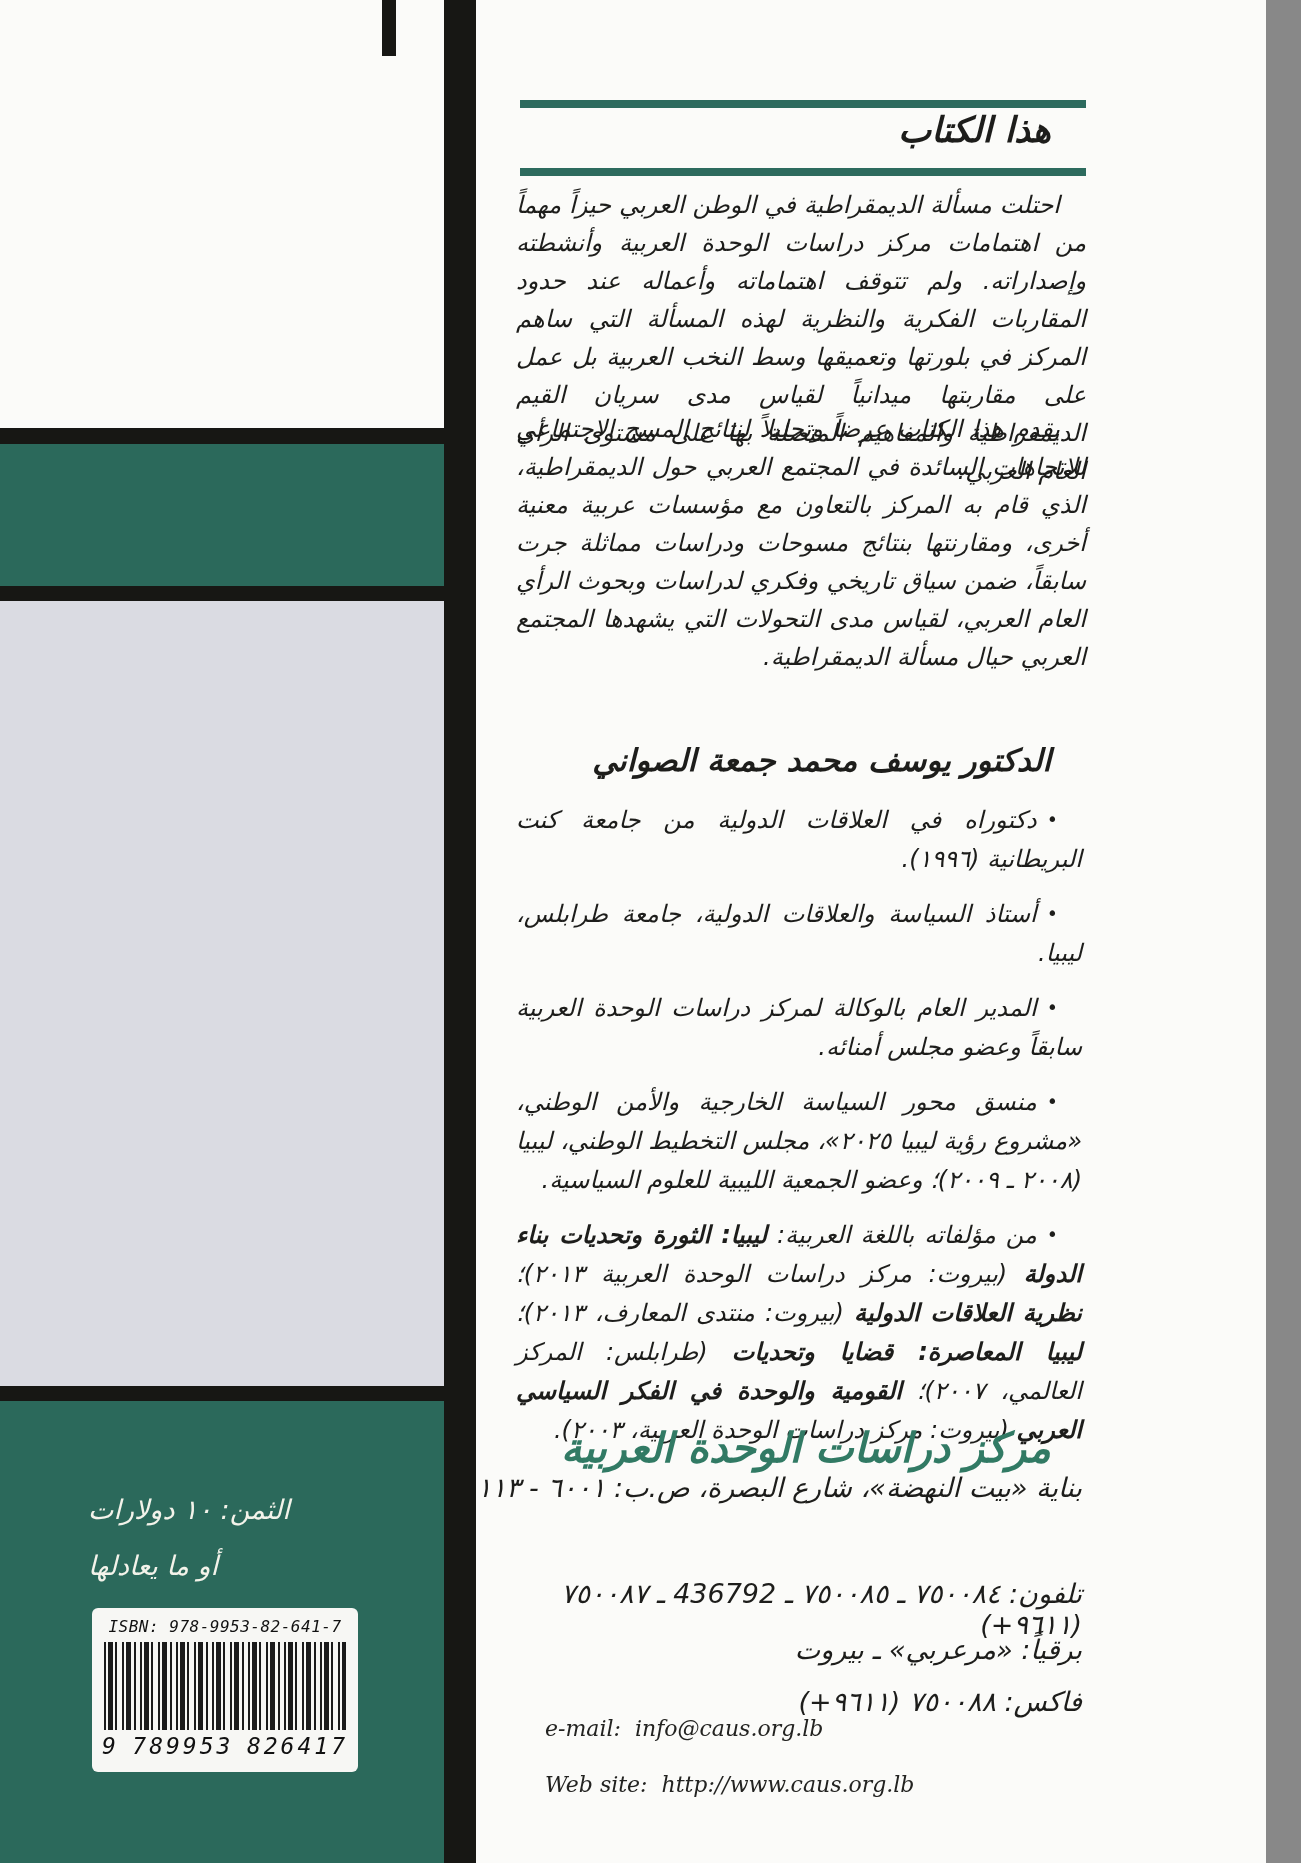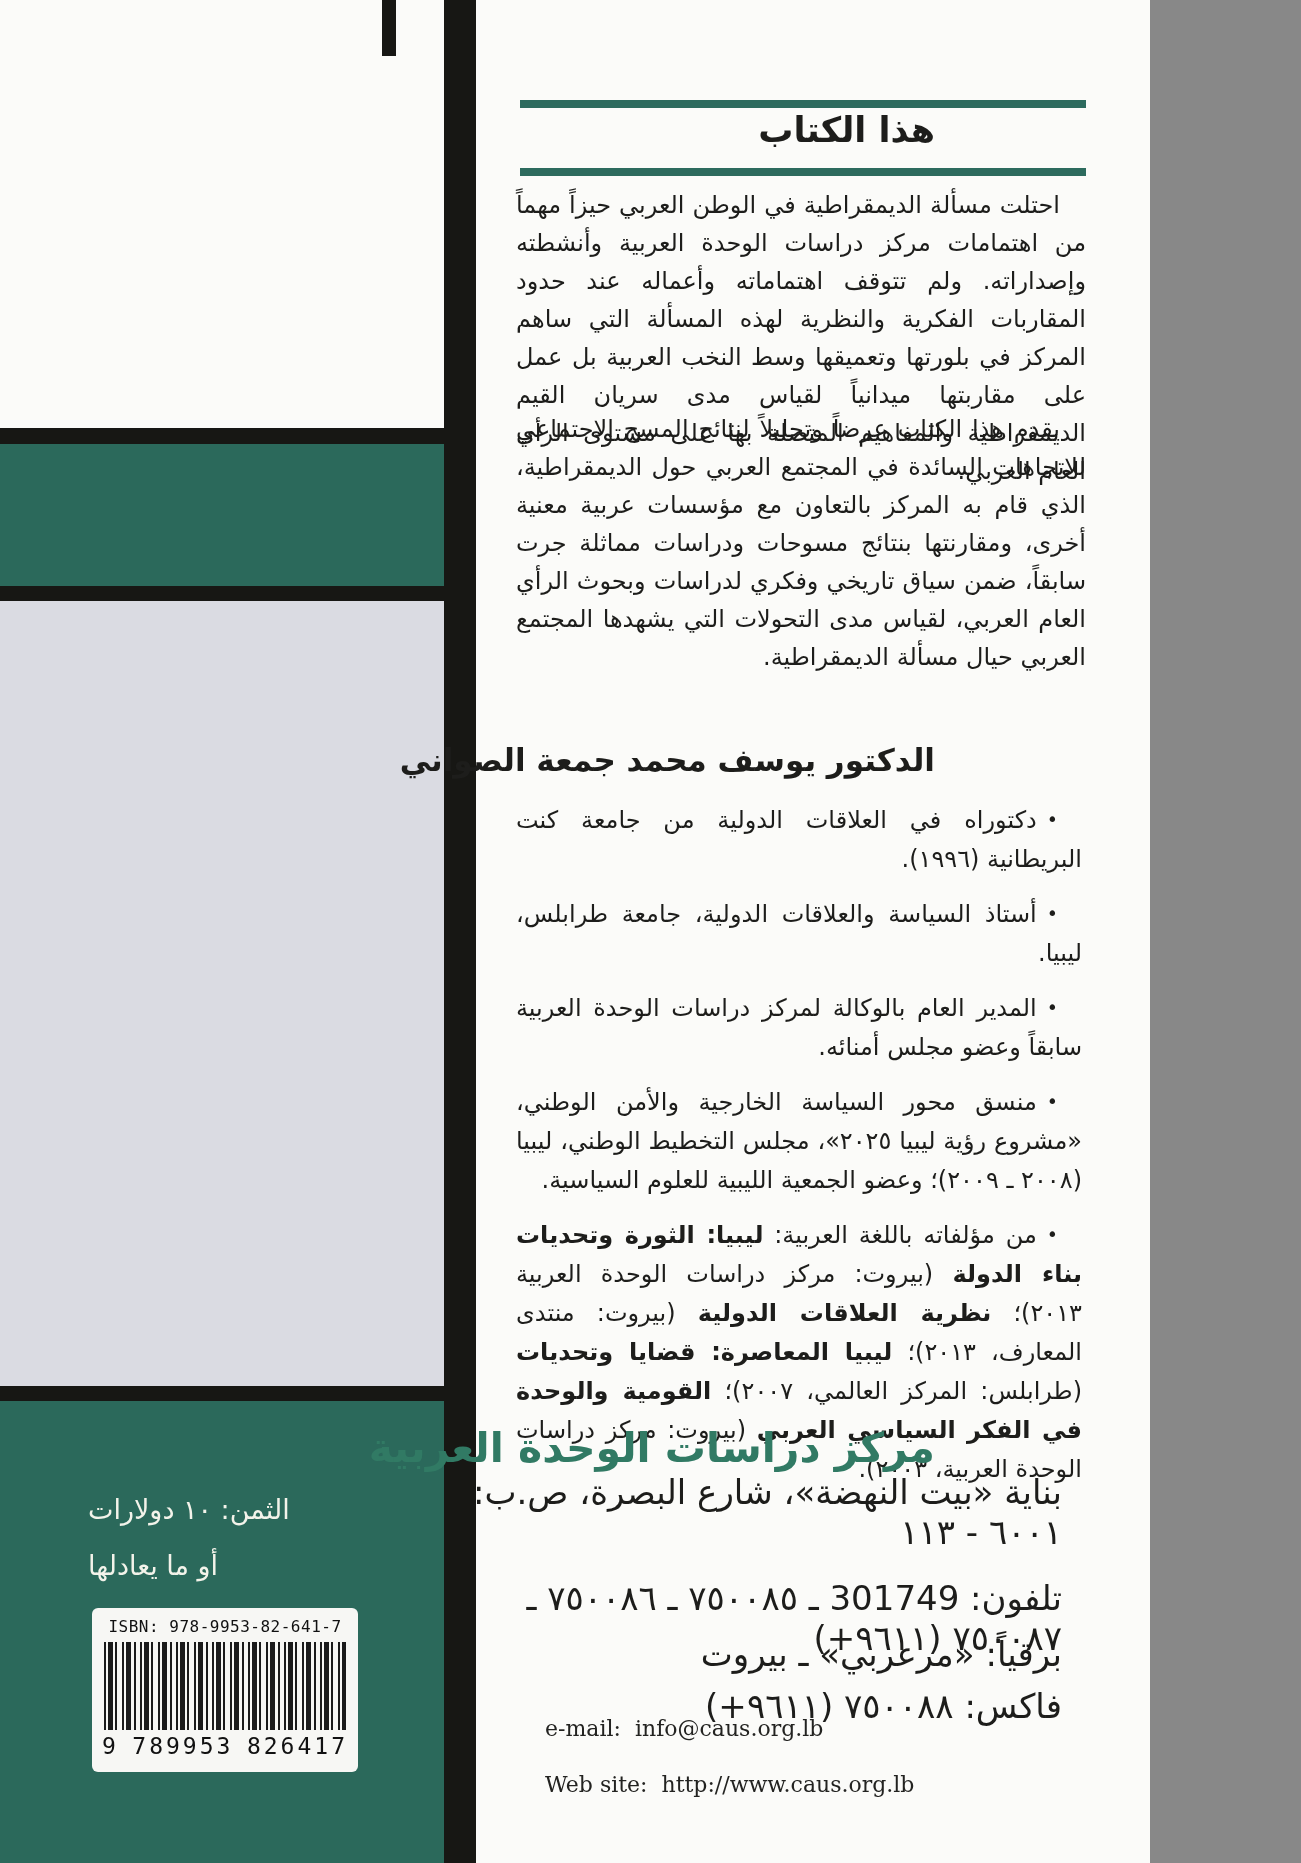--- a/index.html
+++ b/index.html
@@ -1,22 +1,23 @@
 <!DOCTYPE html>
 <html lang="ar"><head>
 <meta charset="utf-8">
 <style>
   html,body{margin:0;padding:0;background:#888;}
   #page{
     position:relative;
-    width:1150px;height:1863px;
+    width:1266px;height:1863px;
     background:#fbfbf9;
     overflow:hidden;
     font-family:"DejaVu Sans",sans-serif;
     color:#1d1d1b;
+    font-style:italic;
   }
   .abs{position:absolute;}
   
   .spine-tick{left:382px;top:0;width:14px;height:56px;background:#171714;}
   .h-div1{left:0;top:428px;width:476px;height:16px;background:#171714;}
   .band-green{left:0;top:444px;width:446px;height:142px;}
   .h-div2{left:0;top:586px;width:446px;height:15px;background:#171714;}
   .gray-panel{left:0;top:601px;width:446px;height:785px;background:#dadbe2;}
   .h-div3{left:0;top:1386px;width:446px;height:15px;background:#171714;}
   .green-panel{left:0;top:1401px;width:446px;height:462px;}
@@ -52,22 +53,22 @@
     text-indent:24px;
   }
   .dot{font-size:19px;margin-inline-end:10px;vertical-align:2px;}
   .b{font-weight:bold;}
   .pub-title{
     right:215px;top:1424px;
     font-size:41px;font-weight:bold;
     direction:rtl;letter-spacing:-1px;
   }
   .addr{
-    left:456px;width:606px;
-    direction:rtl;font-size:34px;
+    left:476px;width:606px;
+    direction:rtl;font-size:27px;
     text-align:right;
   }
   .addr2{text-align:center;}
   .ltr{direction:ltr;unicode-bidi:isolate;}
   .latin-line{
     left:545px;
     font-family:"DejaVu Serif",serif;
     font-size:22px;color:#232321;
   }
   .latin-line .val{margin-left:14px;}
@@ -143,21 +144,21 @@
     </p>
     <p>
       <span class="dot">•</span><span><span>من مؤلفاته باللغة العربية: </span><span class="b">ليبيا: الثورة وتحديات بناء الدولة</span><span> (بيروت: مركز دراسات الوحدة العربية ٢٠١٣)؛ </span><span class="b">نظرية العلاقات الدولية</span><span> (بيروت: منتدى المعارف، ٢٠١٣)؛ </span><span class="b">ليبيا المعاصرة: قضايا وتحديات</span><span> (طرابلس: المركز العالمي، ٢٠٠٧)؛ </span><span class="b">القومية والوحدة في الفكر السياسي العربي</span><span> (بيروت: مركز دراسات الوحدة العربية، ٢٠٠٣).</span></span>
     </p>
   </div>
 
   <div class="abs pub-title" style="color: rgb(49, 122, 100);">مركز دراسات الوحدة العربية</div>
 
   <div class="abs addr" style="top:1472px">بناية «بيت النهضة»، شارع البصرة، ص.ب: ٦٠٠١ - ١١٣</div>
   <div class="abs addr" style="top:1578px">
-    <span>تلفون: 301749 ـ ٧٥٠٠٨٥ ـ ٧٥٠٠٨٦ ـ ٧٥٠٠٨٧ </span><span class="ltr">(+٩٦١١)</span>
+    <span>تلفون: ٧٥٠٠٨٤ ـ ٧٥٠٠٨٥ ـ 436792 ـ ٧٥٠٠٨٧ </span><span class="ltr">(+٩٦١١)</span>
   </div>
   <div class="abs addr" style="top:1634px">برقياً: «مرعربي» ـ بيروت</div>
   <div class="abs addr" style="top:1686px">
     <span>فاكس: ٧٥٠٠٨٨ </span><span class="ltr">(+٩٦١١)</span>
   </div>
 
   <div class="abs latin-line" style="top:1716px">
     <span>e-mail:</span><span class="val">info@caus.org.lb</span>
   </div>
   <div class="abs latin-line" style="top:1772px">

